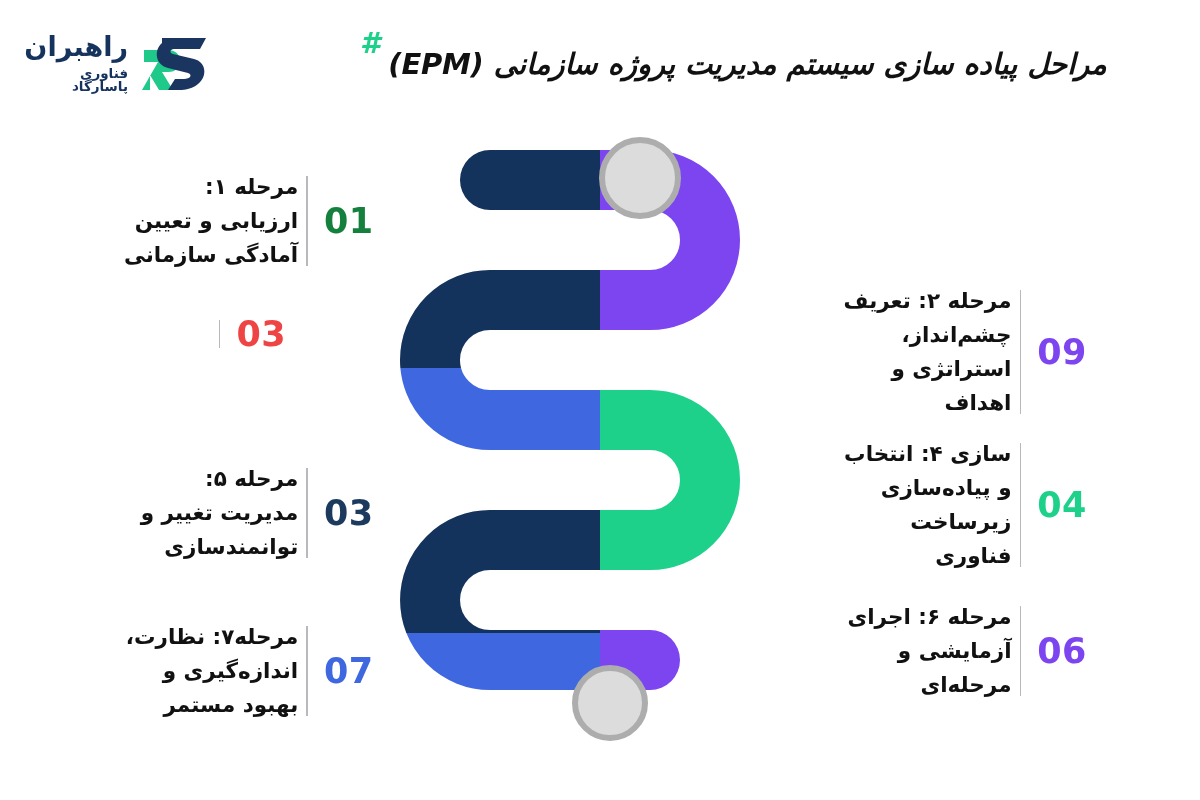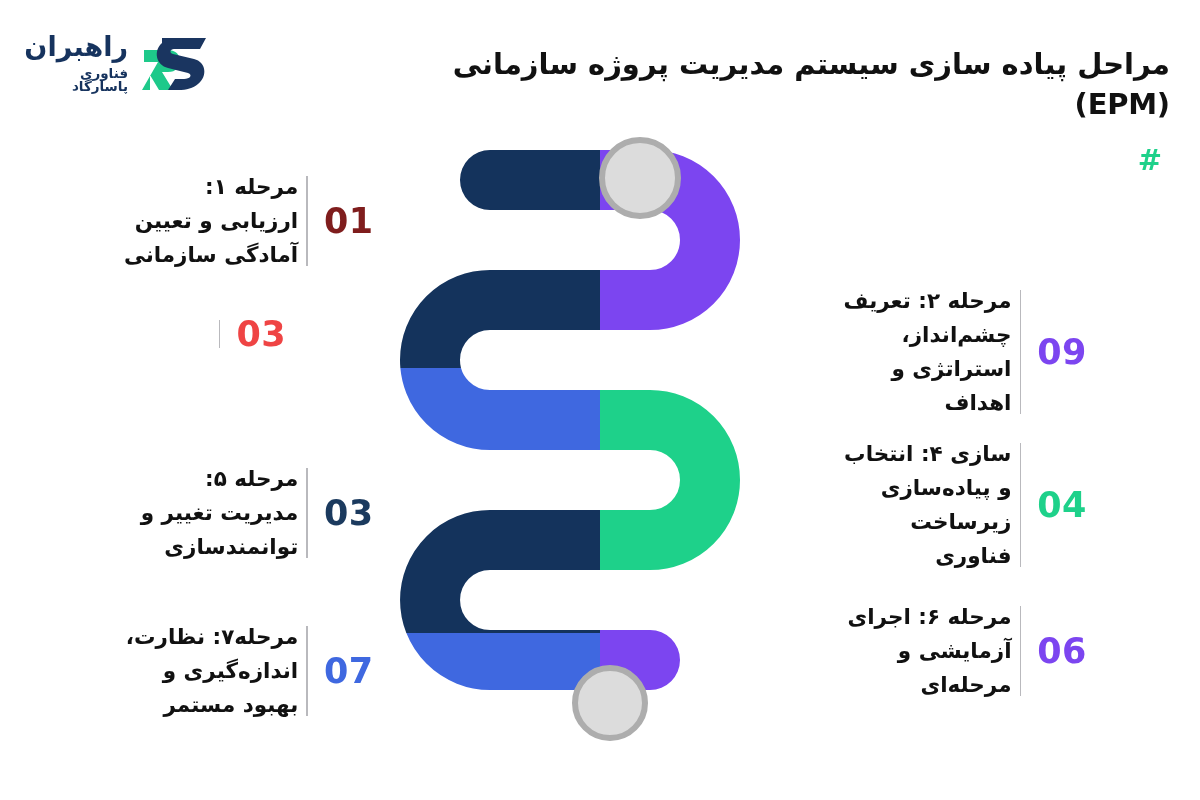--- a/index.html
+++ b/index.html
@@ -62,24 +62,25 @@
     direction: rtl;
     margin-top: 7px;
   }
 
   #title-wrap {
     position: absolute;
     right: 30px;
     top: 26px;
     width: 810px;
     display: flex;
-    flex-direction: column;
+    flex-direction: row;
     align-items: flex-start;
     justify-content: flex-end;
     direction: rtl;
+    font-style: italic;
   }
   #page-title {
     font-size: 29px;
     font-weight: 700;
     color: #111111;
     direction: rtl;
     text-align: right;
     line-height: 1.35;
     letter-spacing: -0.3px;
   }
@@ -242,21 +243,21 @@
   </g>
 
   <circle cx="240" cy="58" r="38" fill="#dcdcdc" stroke="#adadad" stroke-width="6"></circle>
 
   <circle cx="210" cy="583" r="35" fill="#dcdcdc" stroke="#adadad" stroke-width="6"></circle>
 </svg>
 
 <div class="step left" style="top:170px">
   <div class="step-text">مرحله ۱: ارزیابی و تعیین آمادگی سازمانی</div>
   <div class="step-divider"></div>
-  <div class="step-num" style="color:#7f1d1d">01</div>
+  <div class="step-num" style="color:#15803d">01</div>
 </div>
 
 <div class="step right" style="top:236px">
   <div class="step-text">مرحله ۲: تعریف چشم‌انداز، استراتژی و اهداف</div>
   <div class="step-divider"></div>
   <div class="step-num" style="color:#7c45f0">09</div>
 </div>
 
 <div class="step left" style="top:314px">
   <div class="step-divider"></div>

